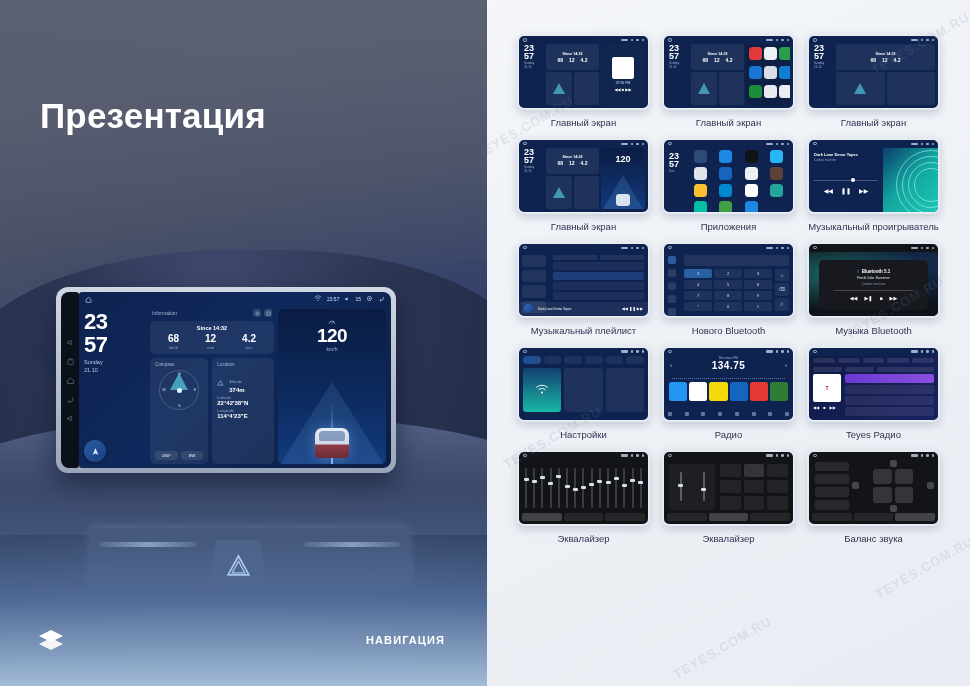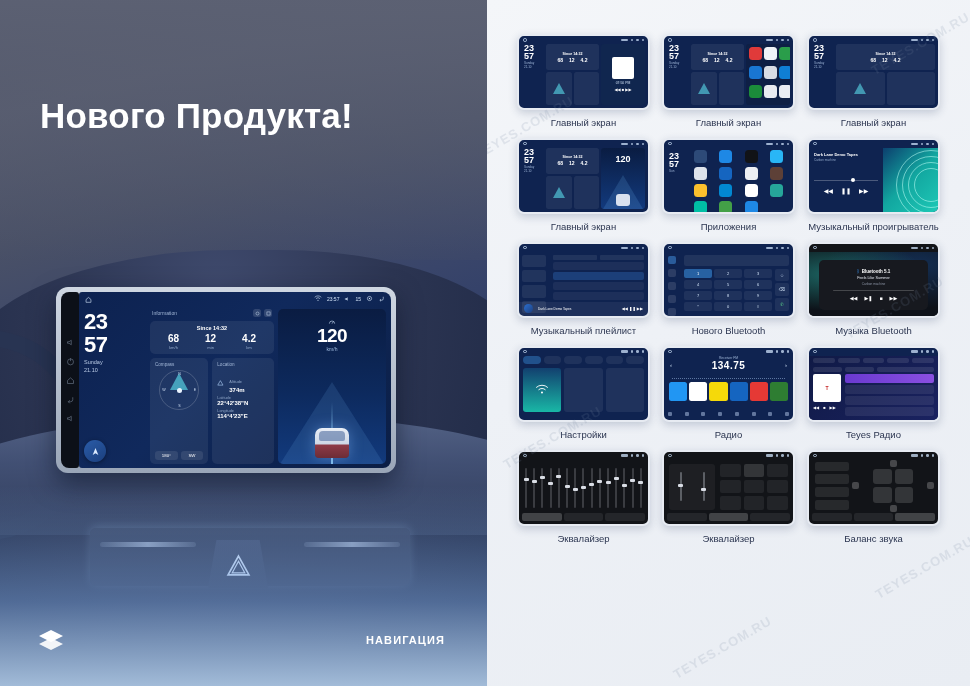--- a/index.html
+++ b/index.html
@@ -316,21 +316,21 @@
     <div class="hazard-tri">
       <svg viewBox="0 0 24 22" width="27" height="23">
         <polygon points="12,2 22,20 2,20" fill="none" stroke="#cfe0f8" stroke-width="1.6"></polygon>
         <polygon points="12,7 18,18 6,18" fill="none" stroke="#cfe0f8" stroke-width="1.2"></polygon>
       </svg>
     </div>
     <div class="hero-bottomlight"></div>
 
 
     <div class="headline">
-      <div class="l2">Нового Продукта!</div>
+      <div class="l1">Презентация</div>
     </div>
 
     <div class="unit">
       <div class="unit-bezel-left">
         <span class="bezel-btn">
           <svg viewBox="0 0 12 12" width="9" height="9">
               <path d="M2 5h2l3-2v6L4 7H2z" fill="none" stroke="#9fb0c8" stroke-width="1"></path>
             </svg>
           </span>
         <span class="bezel-btn">

